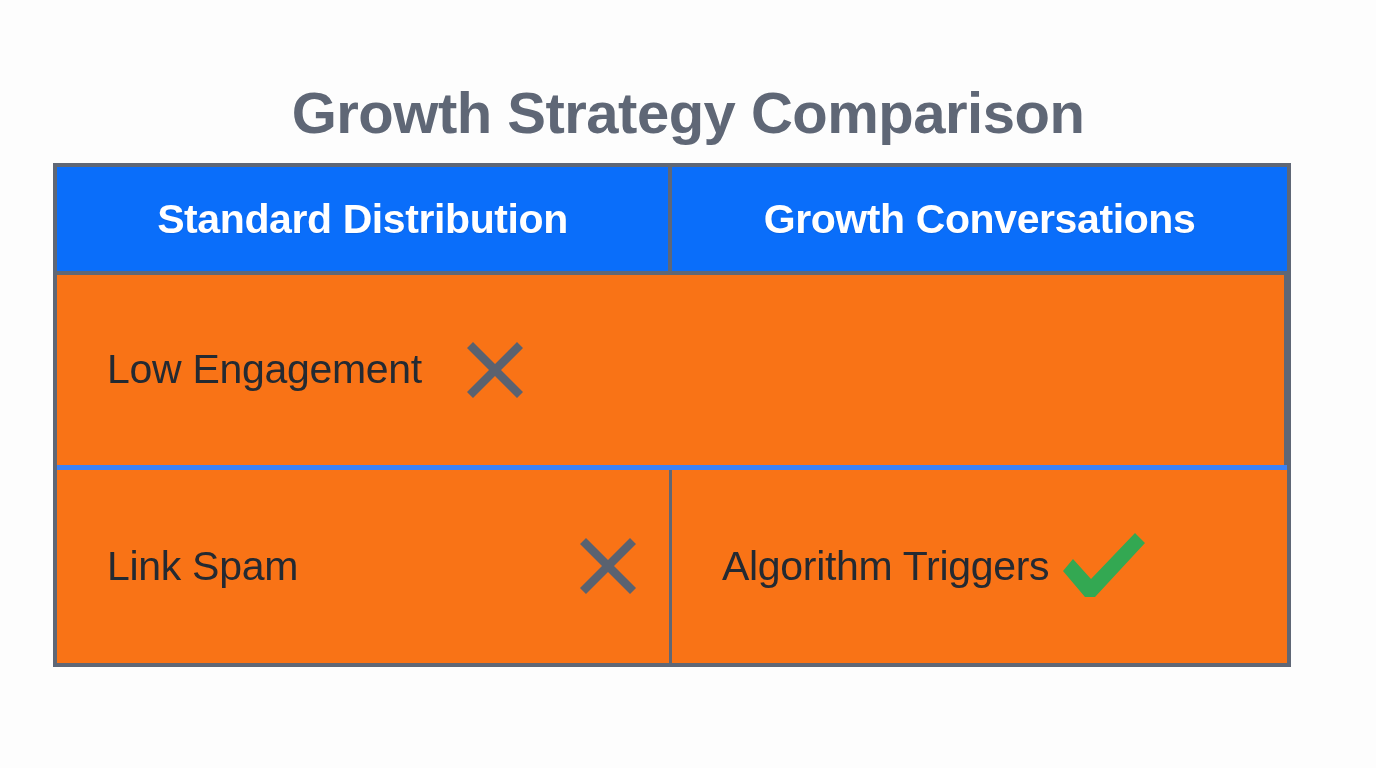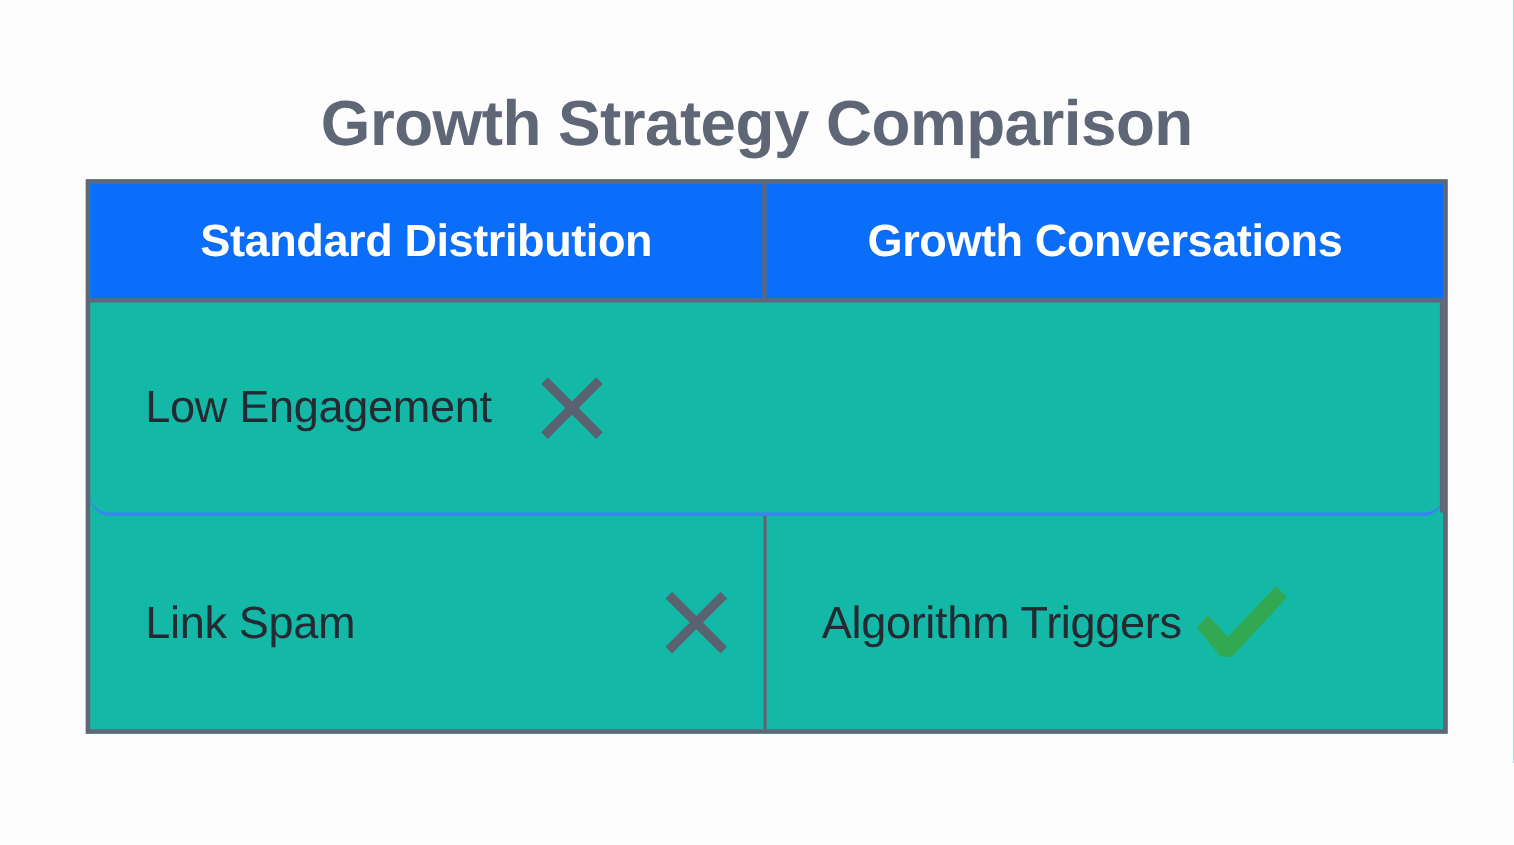--- a/index.html
+++ b/index.html
@@ -33,27 +33,27 @@
     color: #5f6776;
     letter-spacing: -0.5px;
     line-height: 1.1;
     white-space: nowrap;
     margin-top: 35px;
   }
 
   
   .table {
     position: absolute;
-    left: 78px;
+    left: 53px;
     top: 163px;
     width: 1238px;
     height: 504px;
     box-sizing: border-box;
     border: 4px solid #5f6776;
-    background: #14b8a6;
+    background: #f97316;
     display: flex;
     flex-direction: column;
   }
 
   .header-row {
     display: flex;
     height: 108px;
     flex: 0 0 108px;
     border-bottom: 4px solid #5f6776;
     box-sizing: border-box;
@@ -82,22 +82,21 @@
     text-shadow: 0 1px 1px rgba(0,0,0,0.10);
   }
 
   .body-row {
     display: flex;
     flex: 1 1 50%;
     box-sizing: border-box;
   }
 
   .body-row.first {
-    border-bottom: 3px solid #3b82f6;
-    border-radius: 18px;
+    border-bottom: 5px solid #3b82f6;
   }
 
   .data-cell {
     flex: 1 1 50%;
     display: flex;
     align-items: center;
     box-sizing: border-box;
     padding: 0 30px 0 50px;
     overflow: hidden;
   }

